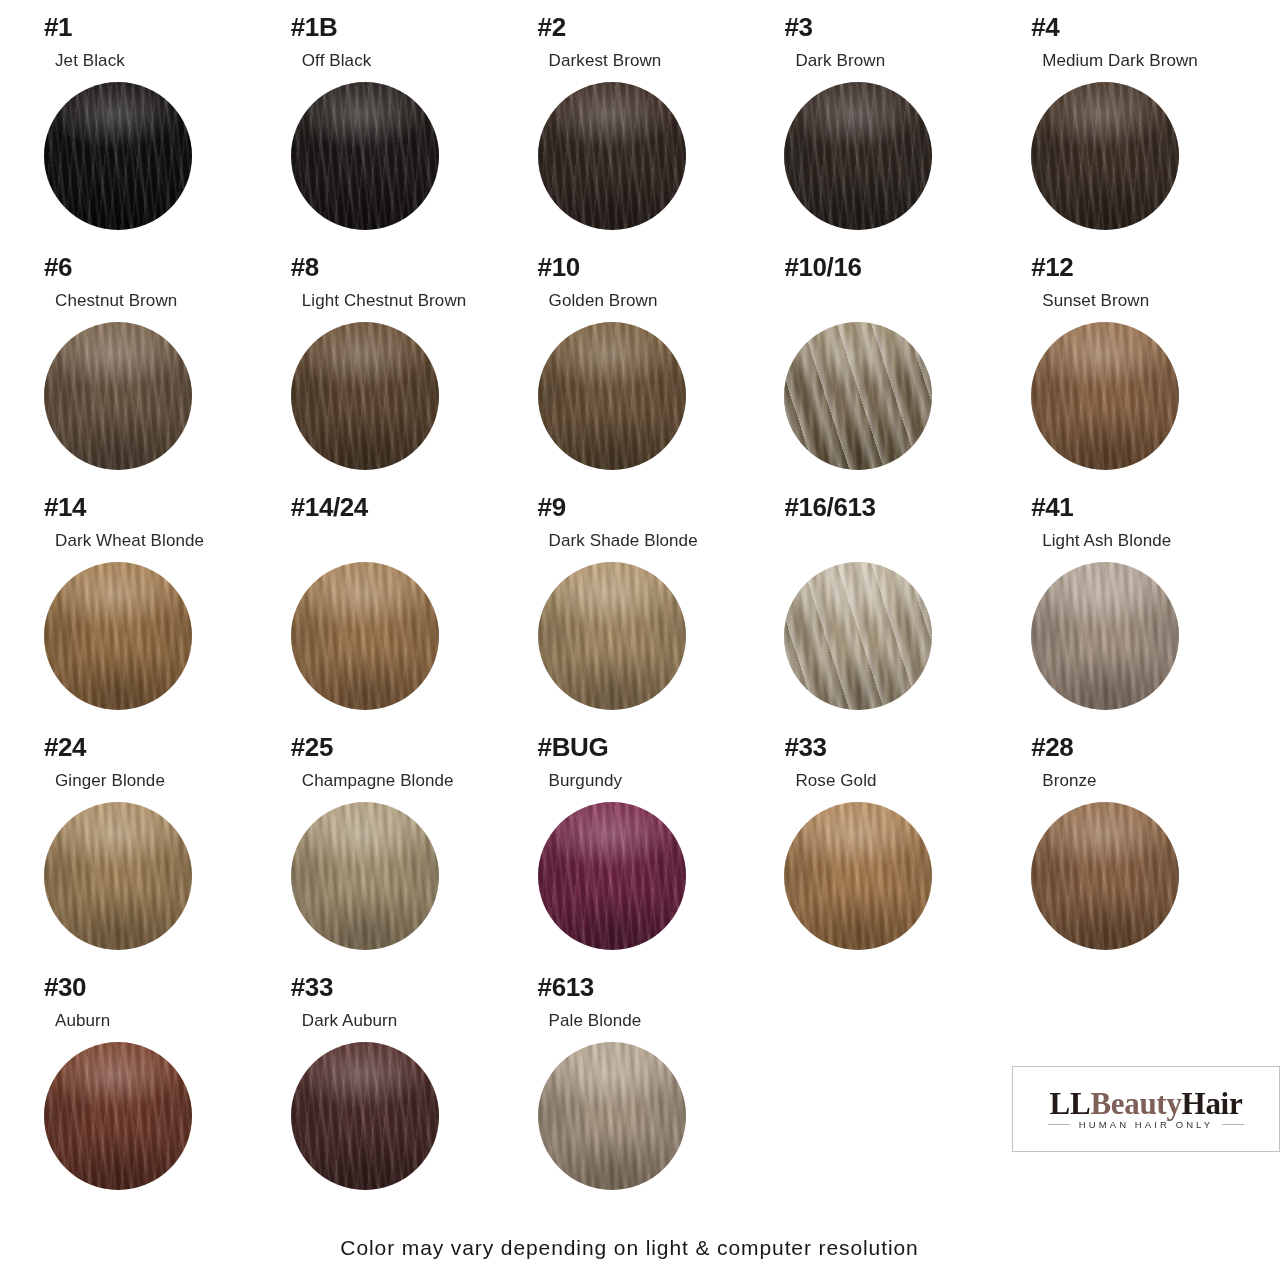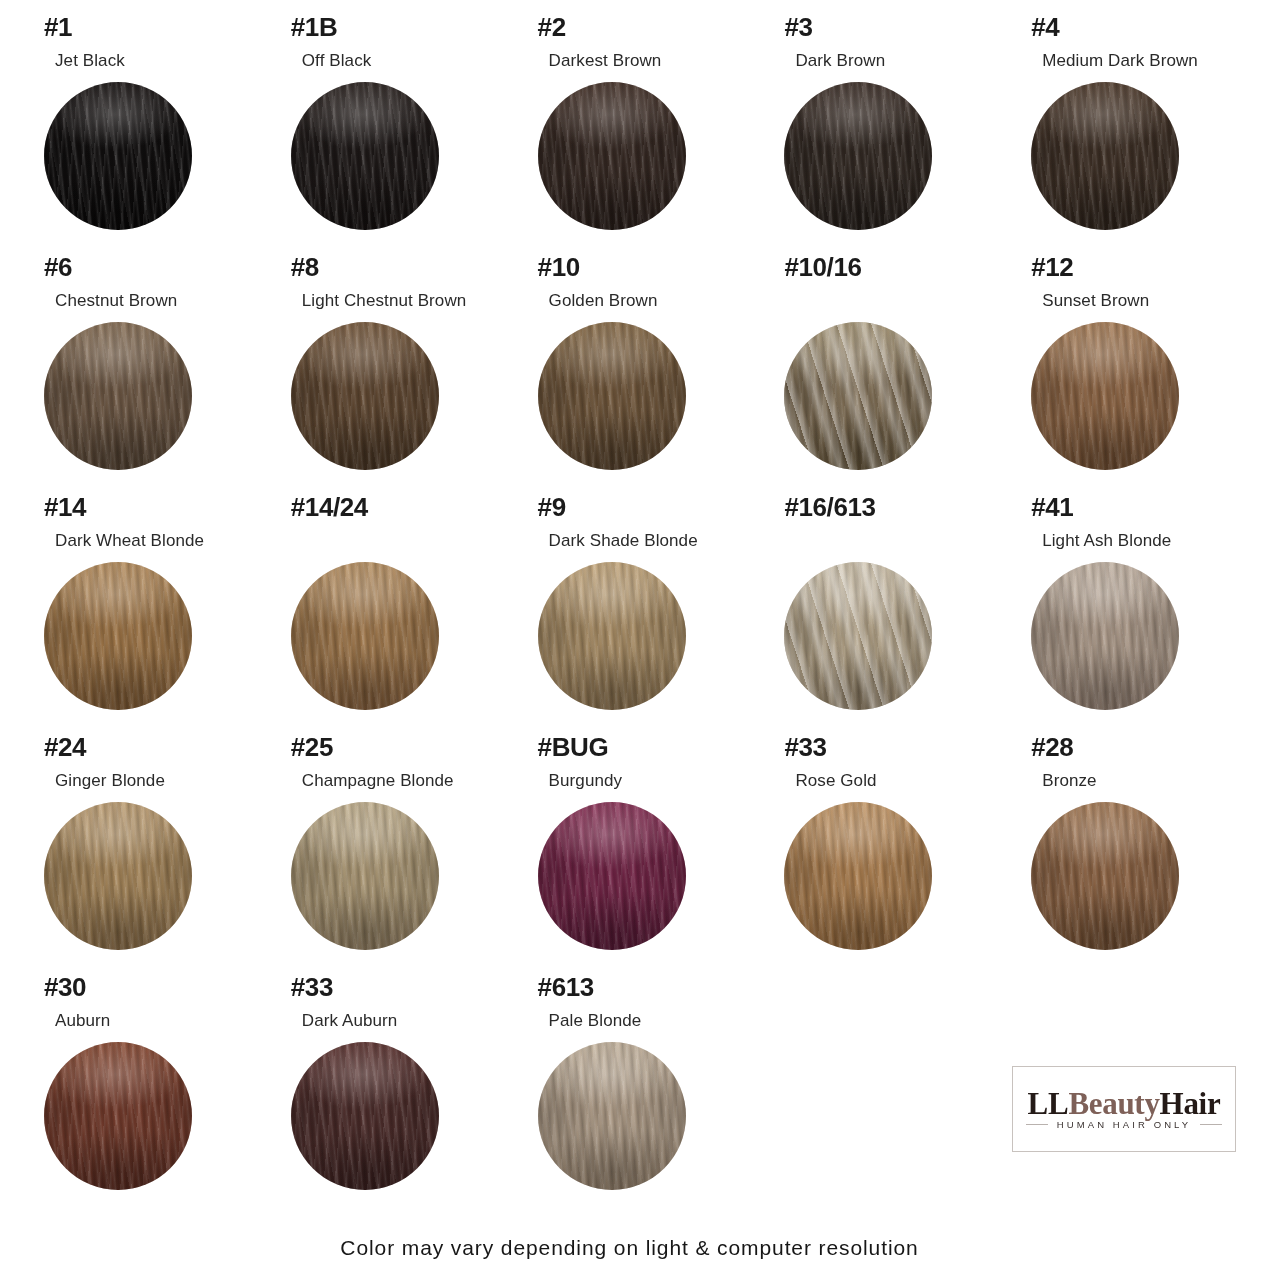--- a/index.html
+++ b/index.html
@@ -129,21 +129,21 @@
       rgba(255,255,255,0.30) 24px,
       rgba(255,255,255,0.00) 33px);
     pointer-events: none;
   }
 
   
   .logo {
     position: absolute;
     left: 1012px;
     top: 1066px;
-    width: 224px;
+    width: 268px;
     height: 86px;
     border: 1px solid #c8c2be;
     background: #ffffff;
     display: flex;
     flex-direction: column;
     align-items: center;
     justify-content: center;
   }
   .logo-word {
     font-family: "Liberation Serif", serif;

